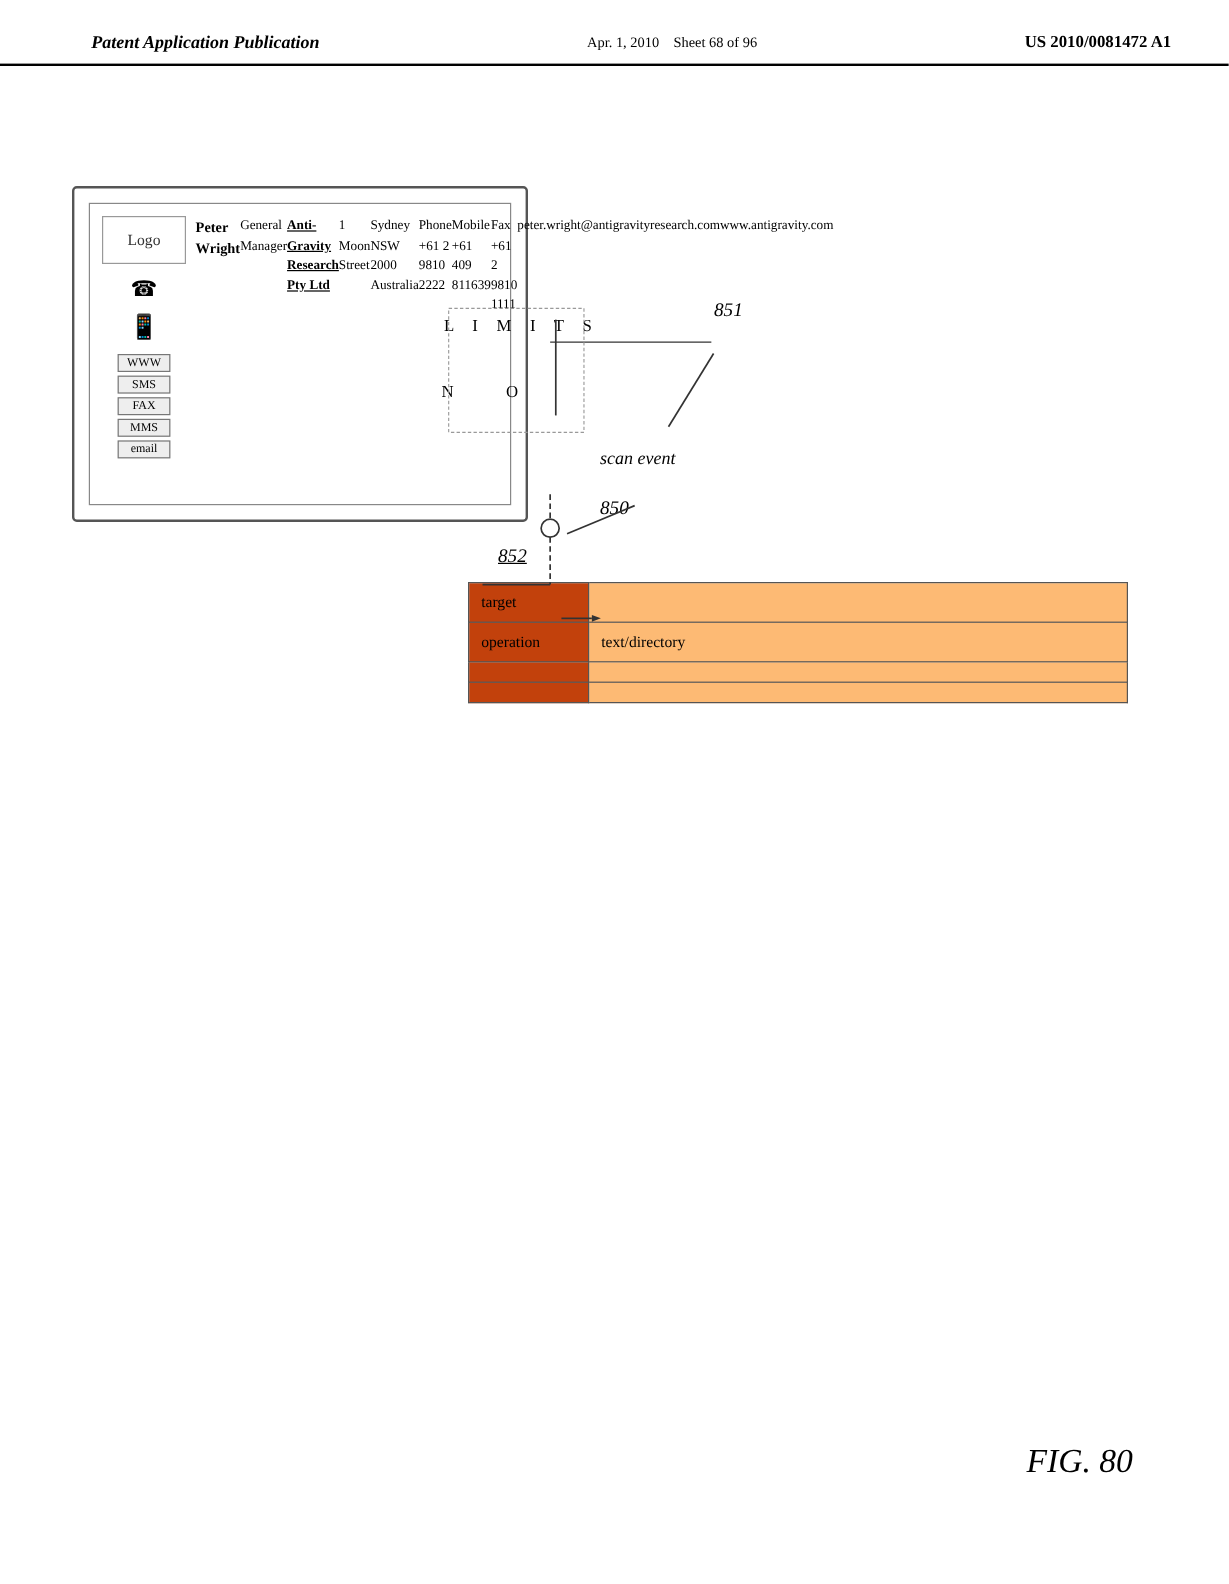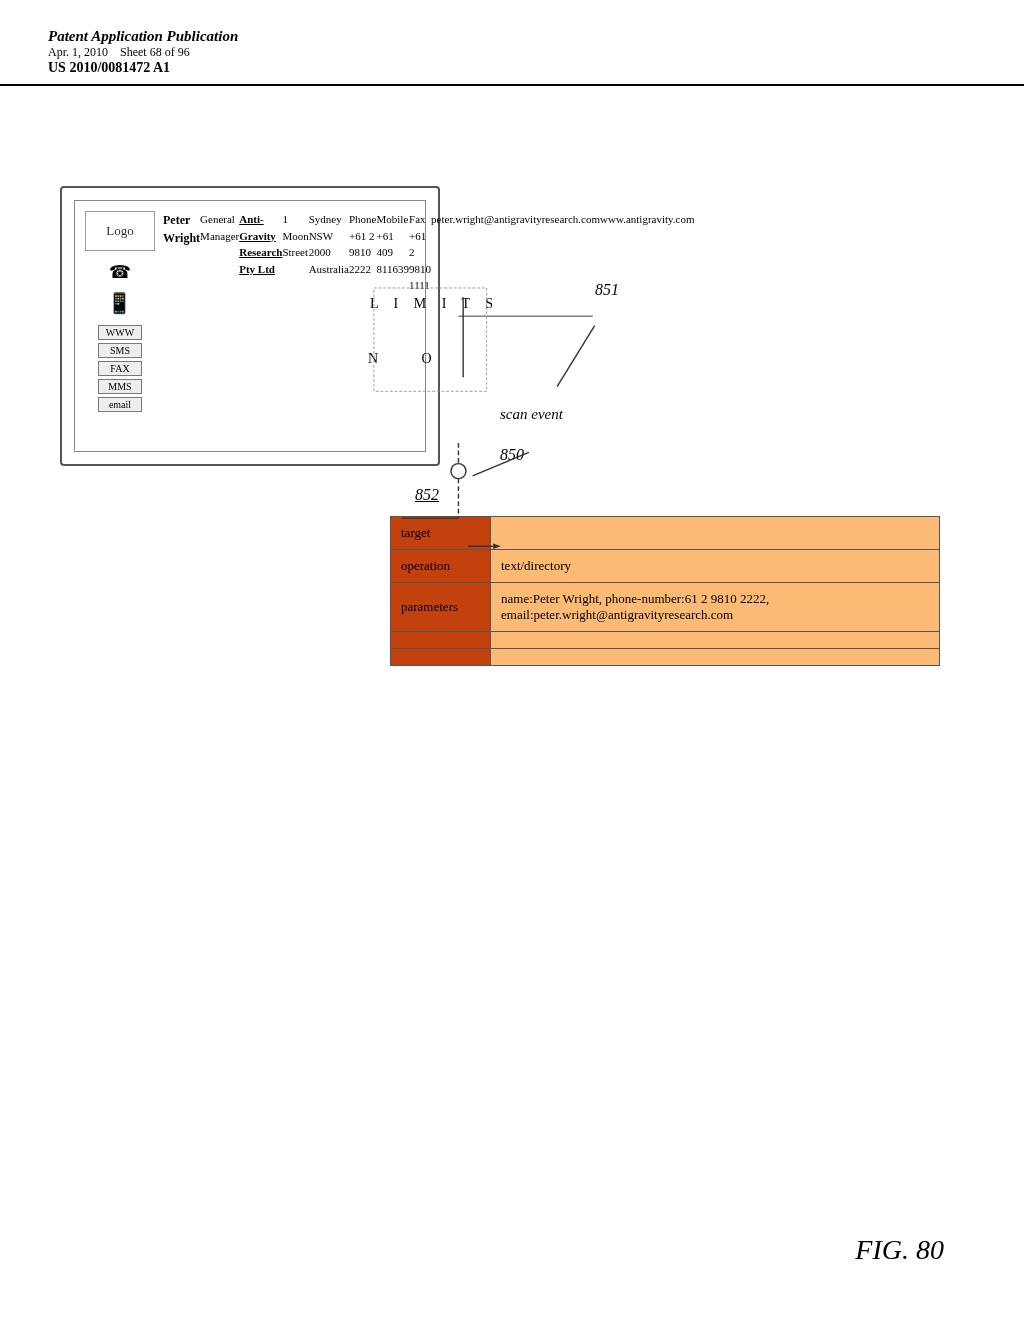--- a/index.html
+++ b/index.html
@@ -10,24 +10,23 @@
       font-family: 'Times New Roman', Times, serif;
       position: relative;
       overflow: hidden;
     }
 
     
     .header {
       display: flex;
       justify-content: space-between;
       align-items: flex-start;
-      padding: 28px 48px 0 48px;
+      padding: 28px 48px 0 76px;
       border-bottom: 2px solid #000;
       padding-bottom: 8px;
-      flex-direction: column;
     }
     .header-left {
       font-size: 15px;
       font-weight: bold;
       font-style: italic;
     }
     .header-middle {
       font-size: 12px;
     }
     .header-right {
@@ -290,24 +289,20 @@
     <tbody>
       <tr>
         <td class="label-col">target</td>
         <td class="value-col"></td>
       </tr>
       <tr>
         <td class="label-col">operation</td>
         <td class="value-col">text/directory</td>
       </tr>
       <tr>
-        <td class="label-col">parameters</td>
-        <td class="value-col">name:Peter Wright, phone-number:61 2 9810 2222,<br>email:peter.wright@antigravityresearch.com</td>
-      </tr>
-      <tr>
         <td class="label-col"></td>
         <td class="value-col"></td>
       </tr>
       <tr>
         <td class="label-col"></td>
         <td class="value-col"></td>
       </tr>
     </tbody>
   </table>
 

